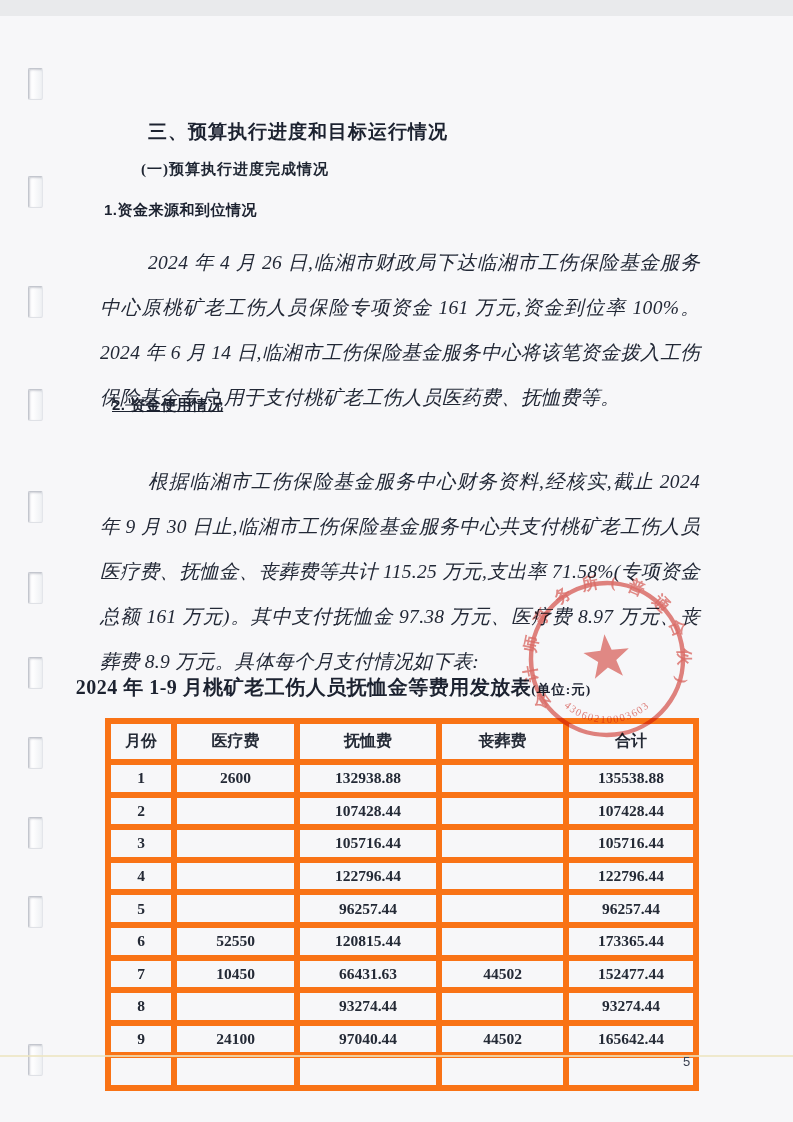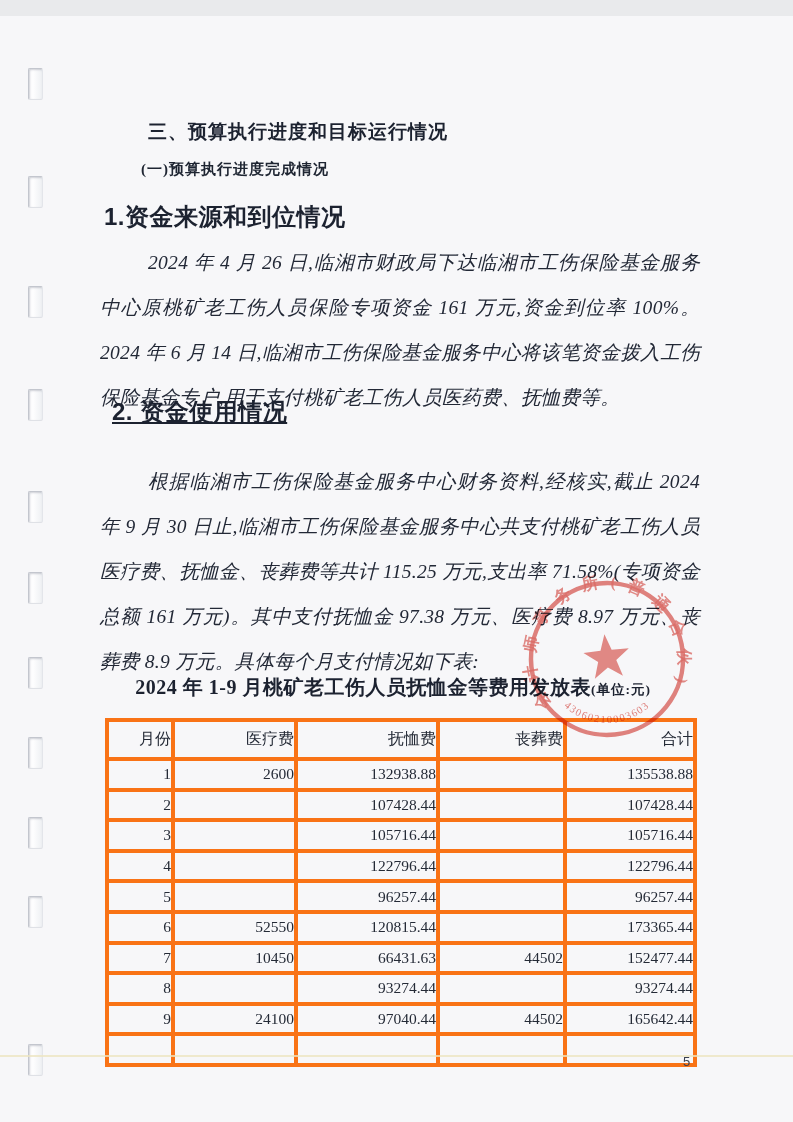--- a/index.html
+++ b/index.html
@@ -26,50 +26,50 @@
     font-family:"Liberation Sans","DejaVu Sans",sans-serif;
     font-weight:bold;font-size:19px;letter-spacing:1px;color:#1c2230;
   }
   .h2{
     position:absolute;left:141px;top:144px;
     font-weight:bold;font-size:15px;letter-spacing:1px;color:#1e2532;
   }
   .h3{
     position:absolute;
     font-family:"Liberation Sans","DejaVu Sans",sans-serif;
-    font-weight:bold;font-size:24px;letter-spacing:.5px;color:#1c2230;
+    font-weight:bold;font-size:15px;letter-spacing:.5px;color:#1c2230;
   }
   .h3-1{left:104px;top:185px;}
   .h3-2{left:112px;top:380px;text-decoration:underline;}
   .para{
     position:absolute;left:100px;width:600px;
     font-size:19.5px;line-height:45px;letter-spacing:.3px;
     text-align:justify;text-justify:inter-character;
     color:#222836;
     font-style:italic;
   }
   .para::first-line{}
   .p1{top:224px;text-indent:48px;}
   .p2{top:443px;text-indent:48px;}
   .table-title{
-    position:absolute;left:0;top:658px;width:651px;
-    text-align:right;white-space:nowrap;color:#1c2230;
+    position:absolute;left:8px;top:658px;width:651px;
+    text-align:center;white-space:nowrap;color:#1c2230;
   }
   .table-title .main{font-weight:bold;font-size:20px;letter-spacing:.5px;}
   .table-title .unit{font-weight:bold;font-size:13.5px;letter-spacing:1px;}
   table.pay{
     position:absolute;left:105px;top:702px;
     width:588px;border-collapse:collapse;table-layout:fixed;
     font-size:15.5px;color:#242a36;
   }
   table.pay th,table.pay td{
-    border:4px solid #f97316;
-    text-align:right;vertical-align:middle;
+    border:6px solid #f97316;
+    text-align:center;vertical-align:middle;
     padding:0;overflow:hidden;white-space:nowrap;
-    font-weight:normal;
+    font-weight:bold;
   }
   table.pay th{height:35px;font-size:16px;}
   table.pay td{height:26.6px;}
   
   .stamp{
     position:absolute;left:515px;top:551px;width:184px;height:184px;
     mix-blend-mode:multiply;opacity:.78;
     transform:rotate(-6deg);
     pointer-events:none;
   }

